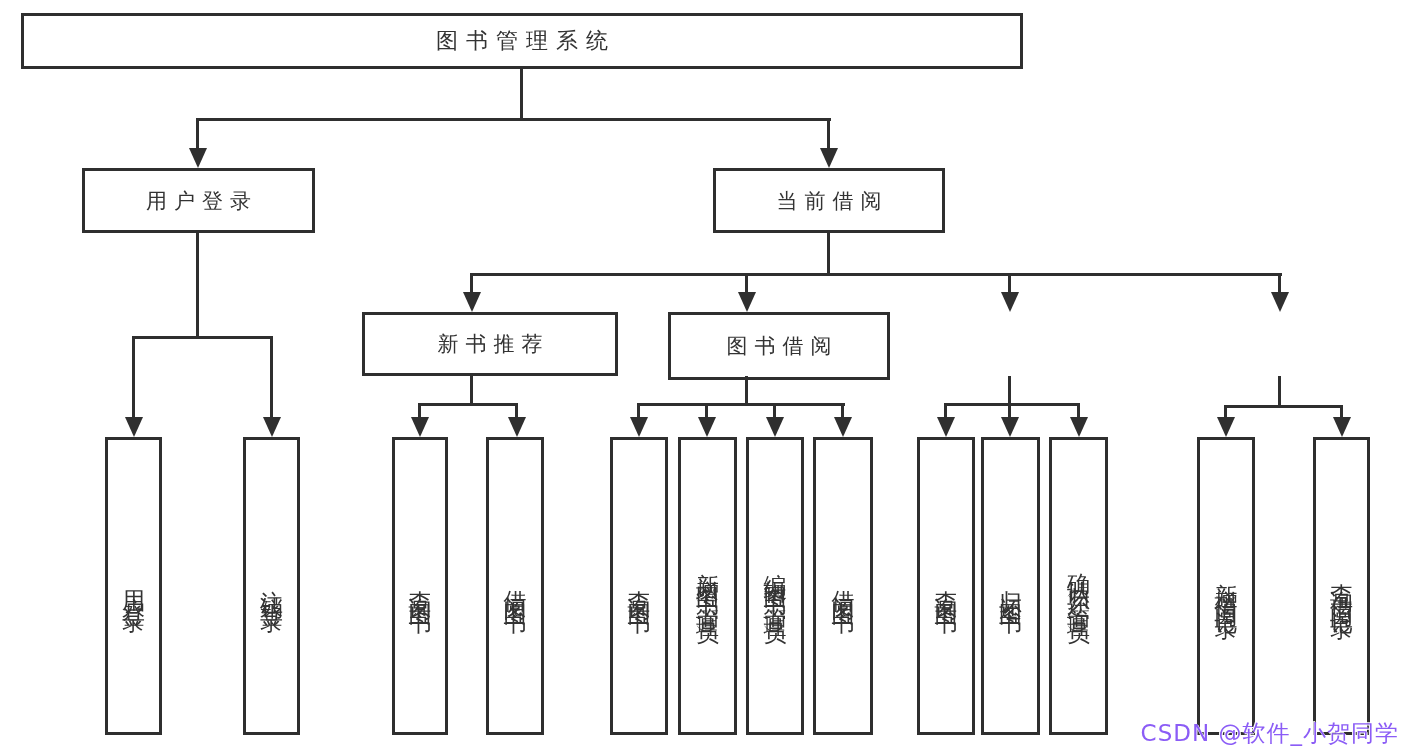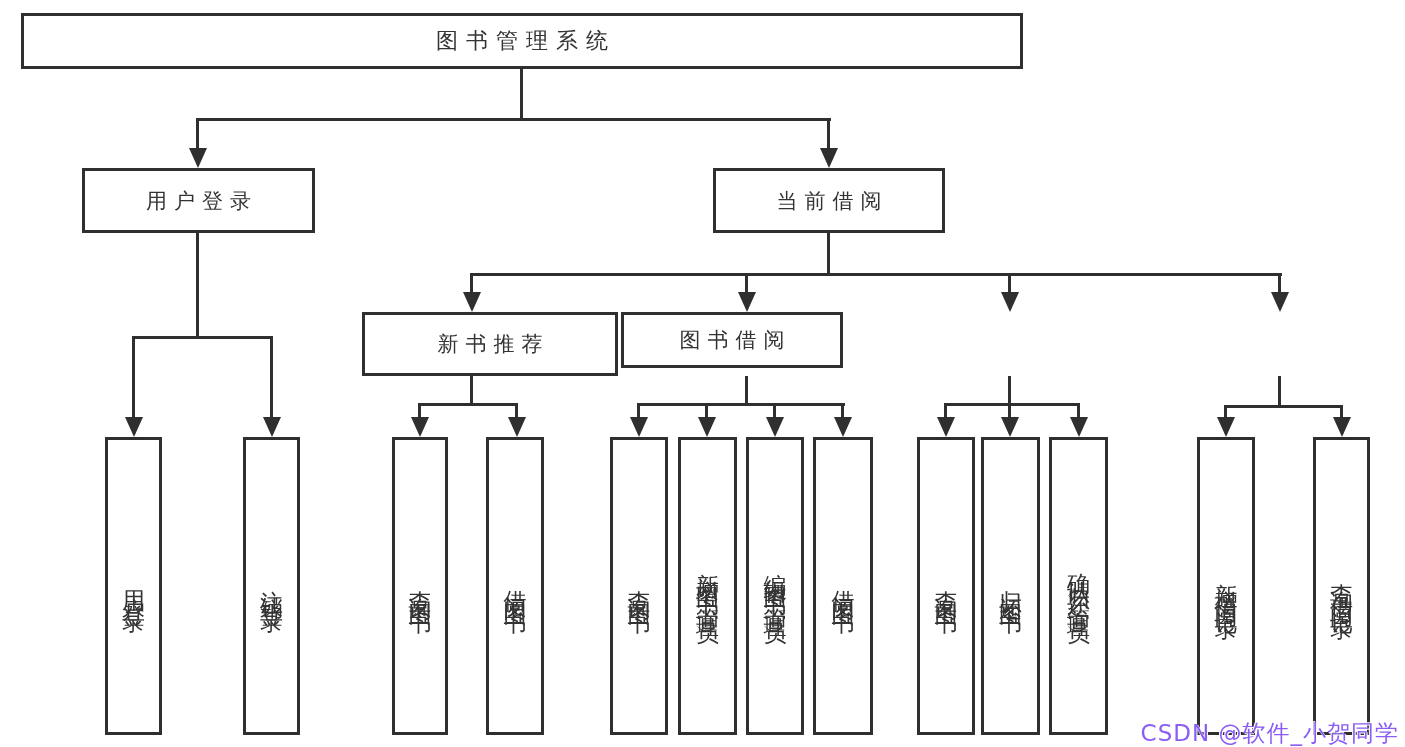--- a/index.html
+++ b/index.html
@@ -64,21 +64,21 @@
   <div class="box hbox" style="left:82px; top:168px; width:233px; height:65px;">
     <span>用户登录</span>
   </div>
   <div class="box hbox" style="left:713px; top:168px; width:232px; height:65px;">
     <span>当前借阅</span>
   </div>
 
   <div class="box hbox" style="left:362px; top:312px; width:256px; height:64px;">
     <span>新书推荐</span>
   </div>
-  <div class="box hbox" style="left:621px; top:312px; width:222px; height:56px;">
+  <div class="box hbox" style="left:668px; top:312px; width:222px; height:68px;">
     <span>图书借阅</span>
   </div>
 
   <div class="box leaf" style="left:105px; width:57px;">
     <span class="vtext">用户登录</span>
   </div>
   <div class="box leaf" style="left:243px; width:57px;">
     <span class="vtext">注销登录</span>
   </div>
 

